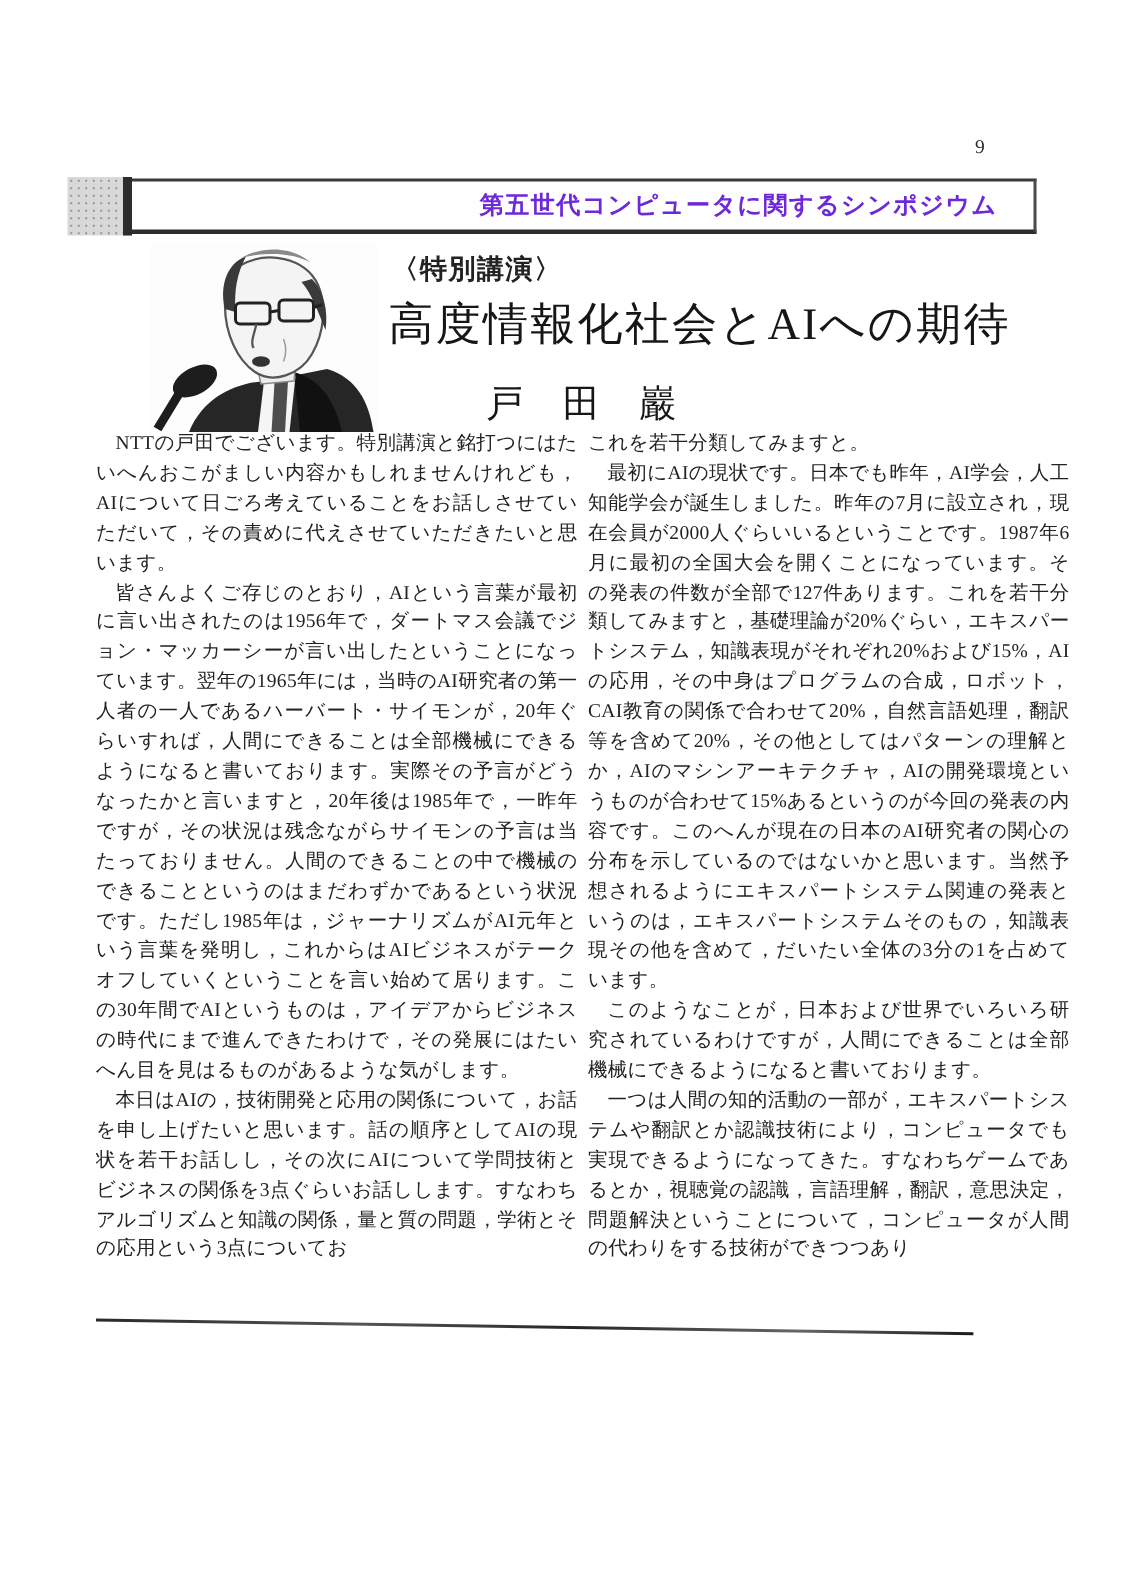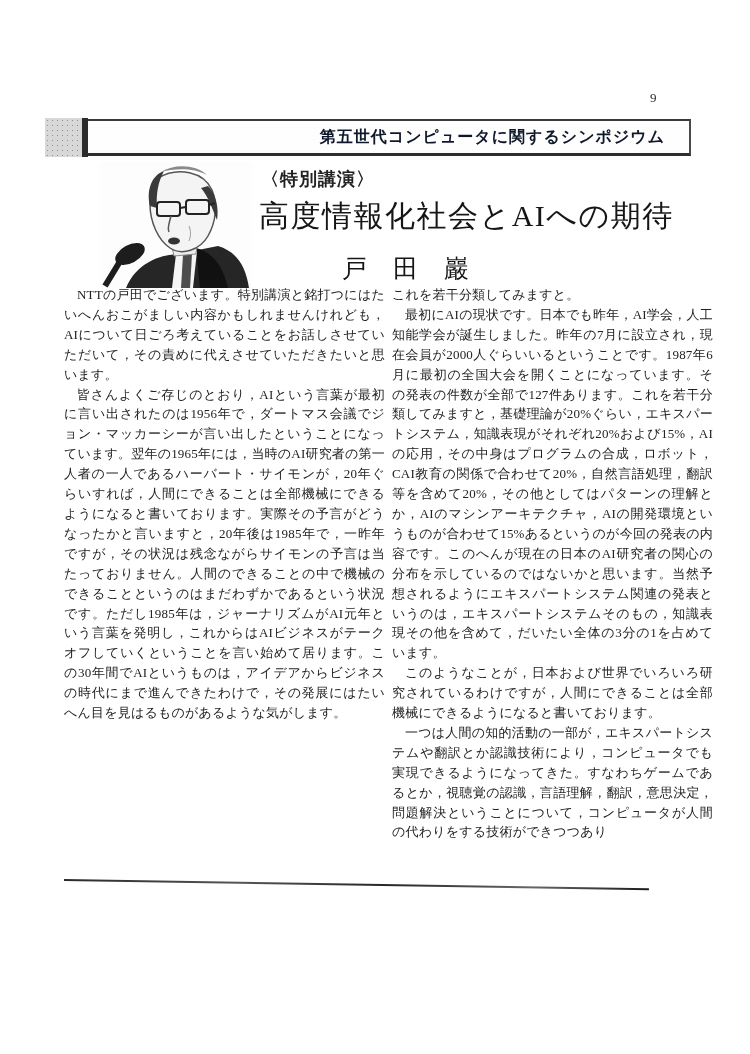--- a/index.html
+++ b/index.html
@@ -49,21 +49,21 @@
     display: flex;
     align-items: center;
     justify-content: flex-end;
     padding-right: 24px;
   }
   .header-box span {
     font-family: "Liberation Sans", sans-serif;
     font-size: 16px;
     font-weight: 600;
     letter-spacing: 1px;
-    color: #0f172a;
+    color: #6d28d9;
     margin-left: 28px;
   }
 
   
   .photo-frame {
     position: absolute;
     top: 162px; left: 100px;
     width: 152px; height: 126px;
   }
   .kicker {
@@ -93,21 +93,21 @@
     white-space: nowrap;
   }
   .affiliation {
     font-family: "Liberation Sans", sans-serif;
     font-size: 13.5px;
     font-weight: 600;
     color: #2a2a2a;
     letter-spacing: 0.5px;
   }
   .speaker-name {
-    margin-left: 20px;
+    margin-left: 2px;
     font-size: 25px;
     letter-spacing: 26px;
     color: #161616;
   }
 
   
   .body-columns {
     position: absolute;
     top: 285px; left: 64px;
     width: 649px;
@@ -193,20 +193,21 @@
   <h1 class="article-title">高度情報化社会とAIへの期待</h1>
 
   <div class="byline">
     <span class="speaker-name">戸田巖</span>
   </div>
 
   <div class="body-columns">
     <div class="column">
       <p>NTTの戸田でございます。特別講演と銘打つにはたいへんおこがましい内容かもしれませんけれども，AIについて日ごろ考えていることをお話しさせていただいて，その責めに代えさせていただきたいと思います。</p>
       <p>皆さんよくご存じのとおり，AIという言葉が最初に言い出されたのは1956年で，ダートマス会議でジョン・マッカーシーが言い出したということになっています。翌年の1965年には，当時のAI研究者の第一人者の一人であるハーバート・サイモンが，20年ぐらいすれば，人間にできることは全部機械にできるようになると書いております。実際その予言がどうなったかと言いますと，20年後は1985年で，一昨年ですが，その状況は残念ながらサイモンの予言は当たっておりません。人間のできることの中で機械のできることというのはまだわずかであるという状況です。ただし1985年は，ジャーナリズムがAI元年という言葉を発明し，これからはAIビジネスがテークオフしていくということを言い始めて居ります。この30年間でAIというものは，アイデアからビジネスの時代にまで進んできたわけで，その発展にはたいへん目を見はるものがあるような気がします。</p>
+      <p>本日はAIの，技術開発と応用の関係について，お話を申し上げたいと思います。話の順序としてAIの現状を若干お話しし，その次にAIについて学問技術とビジネスの関係を3点ぐらいお話しします。すなわちアルゴリズムと知識の関係，量と質の問題，学術とその応用という3点についてお</p>
     </div>
     <div class="column">
       <p class="cont">これを若干分類してみますと。</p>
       <p>最初にAIの現状です。日本でも昨年，AI学会，人工知能学会が誕生しました。昨年の7月に設立され，現在会員が2000人ぐらいいるということです。1987年6月に最初の全国大会を開くことになっています。その発表の件数が全部で127件あります。これを若干分類してみますと，基礎理論が20%ぐらい，エキスパートシステム，知識表現がそれぞれ20%および15%，AIの応用，その中身はプログラムの合成，ロボット，CAI教育の関係で合わせて20%，自然言語処理，翻訳等を含めて20%，その他としてはパターンの理解とか，AIのマシンアーキテクチャ，AIの開発環境というものが合わせて15%あるというのが今回の発表の内容です。このへんが現在の日本のAI研究者の関心の分布を示しているのではないかと思います。当然予想されるようにエキスパートシステム関連の発表というのは，エキスパートシステムそのもの，知識表現その他を含めて，だいたい全体の3分の1を占めています。</p>
       <p>このようなことが，日本および世界でいろいろ研究されているわけですが，人間にできることは全部機械にできるようになると書いております。</p>
       <p>一つは人間の知的活動の一部が，エキスパートシステムや翻訳とか認識技術により，コンピュータでも実現できるようになってきた。すなわちゲームであるとか，視聴覚の認識，言語理解，翻訳，意思決定，問題解決ということについて，コンピュータが人間の代わりをする技術ができつつあり</p>
     </div>
   </div>
 
   <div class="bottom-rule"></div>

